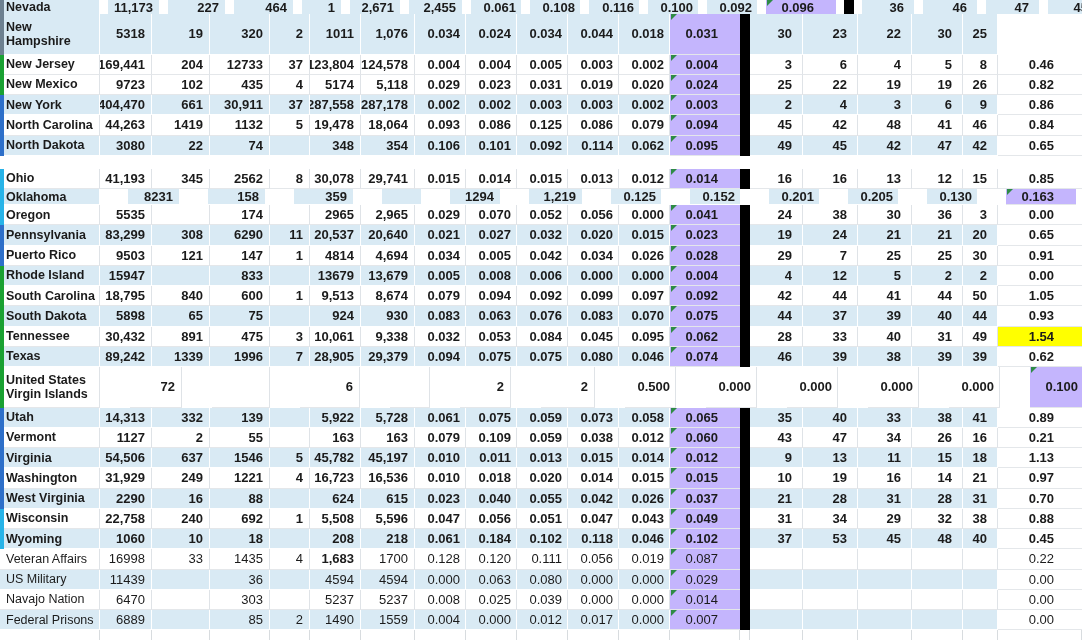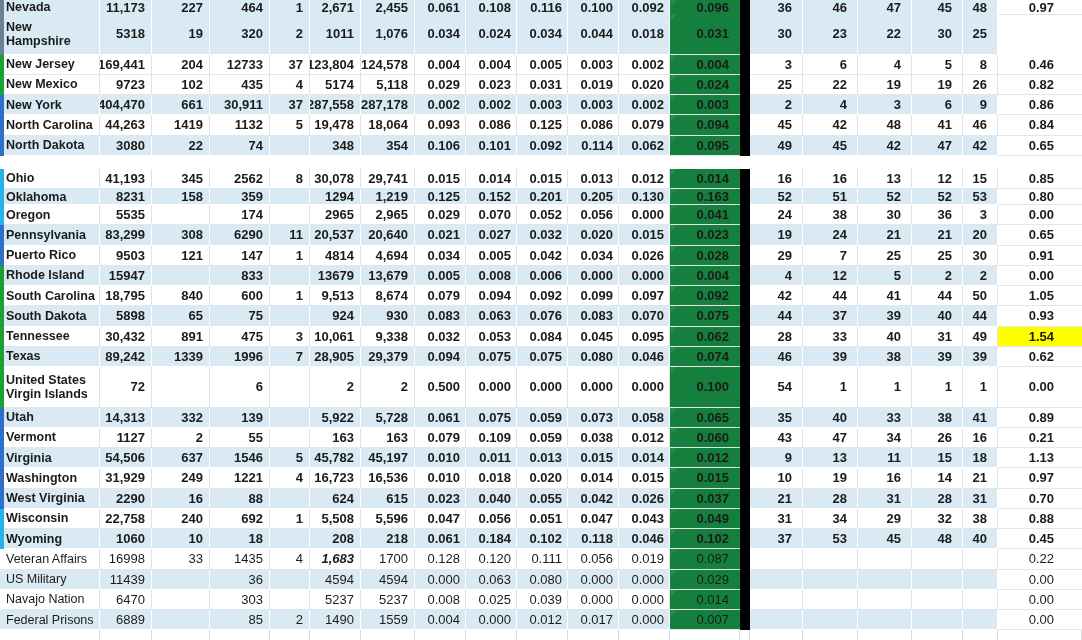--- a/index.html
+++ b/index.html
@@ -40,22 +40,22 @@
   .name{
     padding-left:6px;
     font-size:12.5px;
     overflow:visible;
     line-height:14px;
   }
   .row.wrap .name{white-space:normal;}
   .calc{
     position:relative;
     justify-content:flex-end;
-    padding-right:11px;
-    background:#15803d;
+    padding-right:22px;
+    background:#c4b5fd;
     border-right:none;
     border-bottom-color:#e4e7ea;
   }
   .calc::before{
     content:"";
     position:absolute;top:0;left:1px;
     width:0;height:0;
     border-top:6px solid #2e8b46;
     border-right:6px solid transparent;
   }
@@ -74,21 +74,21 @@
   .strip{
     position:absolute;left:0;top:0;bottom:0;width:4px;z-index:2;
   }
   .row.empty .cell{border-right-color:#d8dcdf;border-bottom:none;background:#fff;}
 </style>
 </head>
 <body>
 
 <div class="sheet">
   <div>
-      <div class="row band bold" style="height: 14px;">
+      <div class="row band bold" style="height: 14px; gap: 8px;">
         <span class="strip" style="background: rgb(109, 128, 144);"></span>
         <div class="cell name bandable">Nevada</div>
         <div class="cell num v bandable">11,173</div>
         <div class="cell num v bandable">227</div>
         <div class="cell num v bandable">464</div>
         <div class="cell num v bandable">1</div>
         <div class="cell num v bandable">2,671</div>
         <div class="cell num v bandable">2,455</div>
         <div class="cell num dec bandable">0.061</div>
         <div class="cell num dec bandable">0.108</div>
@@ -257,21 +257,21 @@
         <div class="cell num dec">0.012</div>
         <div class="cell num calc">0.014</div>
         <div class="blackbar" style="background: rgb(0, 0, 0);"></div>
         <div class="cell num rank">16</div>
         <div class="cell num rank">16</div>
         <div class="cell num rank">13</div>
         <div class="cell num rank">12</div>
         <div class="cell num rank">15</div>
         <div class="cell num ratio">0.85</div>
       </div>
-      <div class="row band bold" style="height: 16px;">
+      <div class="row band bold" style="height: 16px; gap: 28px;">
         <span class="strip" style="background: rgb(39, 179, 232);"></span>
         <div class="cell name bandable">Oklahoma</div>
         <div class="cell num v bandable">8231</div>
         <div class="cell num v bandable">158</div>
         <div class="cell num v bandable">359</div>
         <div class="cell num v bandable"></div>
         <div class="cell num v bandable">1294</div>
         <div class="cell num v bandable">1,219</div>
         <div class="cell num dec bandable">0.125</div>
         <div class="cell num dec bandable">0.152</div>
@@ -464,21 +464,21 @@
         <div class="cell num dec bandable">0.046</div>
         <div class="cell num calc">0.074</div>
         <div class="blackbar" style="background: rgb(0, 0, 0);"></div>
         <div class="cell num rank bandable">46</div>
         <div class="cell num rank bandable">39</div>
         <div class="cell num rank bandable">38</div>
         <div class="cell num rank bandable">39</div>
         <div class="cell num rank bandable">39</div>
         <div class="cell num ratio">0.62</div>
       </div>
-      <div class="row bold wrap" style="height: 40.5px;">
+      <div class="row bold wrap" style="height: 40.5px; gap: 30px;">
         <span class="strip" style="background: rgb(26, 161, 50);"></span>
         <div class="cell name">United States Virgin Islands</div>
         <div class="cell num v">72</div>
         <div class="cell num v"></div>
         <div class="cell num v">6</div>
         <div class="cell num v"></div>
         <div class="cell num v">2</div>
         <div class="cell num v">2</div>
         <div class="cell num dec">0.500</div>
         <div class="cell num dec">0.000</div>
@@ -654,21 +654,21 @@
         <div class="cell num rank bandable">48</div>
         <div class="cell num rank bandable">40</div>
         <div class="cell num ratio">0.45</div>
       </div>
       <div class="row" style="height: 20.25px;">
         <div class="cell name">Veteran Affairs</div>
         <div class="cell num v">16998</div>
         <div class="cell num v">33</div>
         <div class="cell num v">1435</div>
         <div class="cell num v">4</div>
-        <div class="cell num v" style="font-weight: 700; font-style: italic;">1,683</div>
+        <div class="cell num v" style="font-weight: 700;">1,683</div>
         <div class="cell num v">1700</div>
         <div class="cell num dec">0.128</div>
         <div class="cell num dec">0.120</div>
         <div class="cell num dec">0.111</div>
         <div class="cell num dec">0.056</div>
         <div class="cell num dec">0.019</div>
         <div class="cell num calc">0.087</div>
         <div class="blackbar" style="background: rgb(0, 0, 0);"></div>
         <div class="cell num rank"></div>
         <div class="cell num rank"></div>

